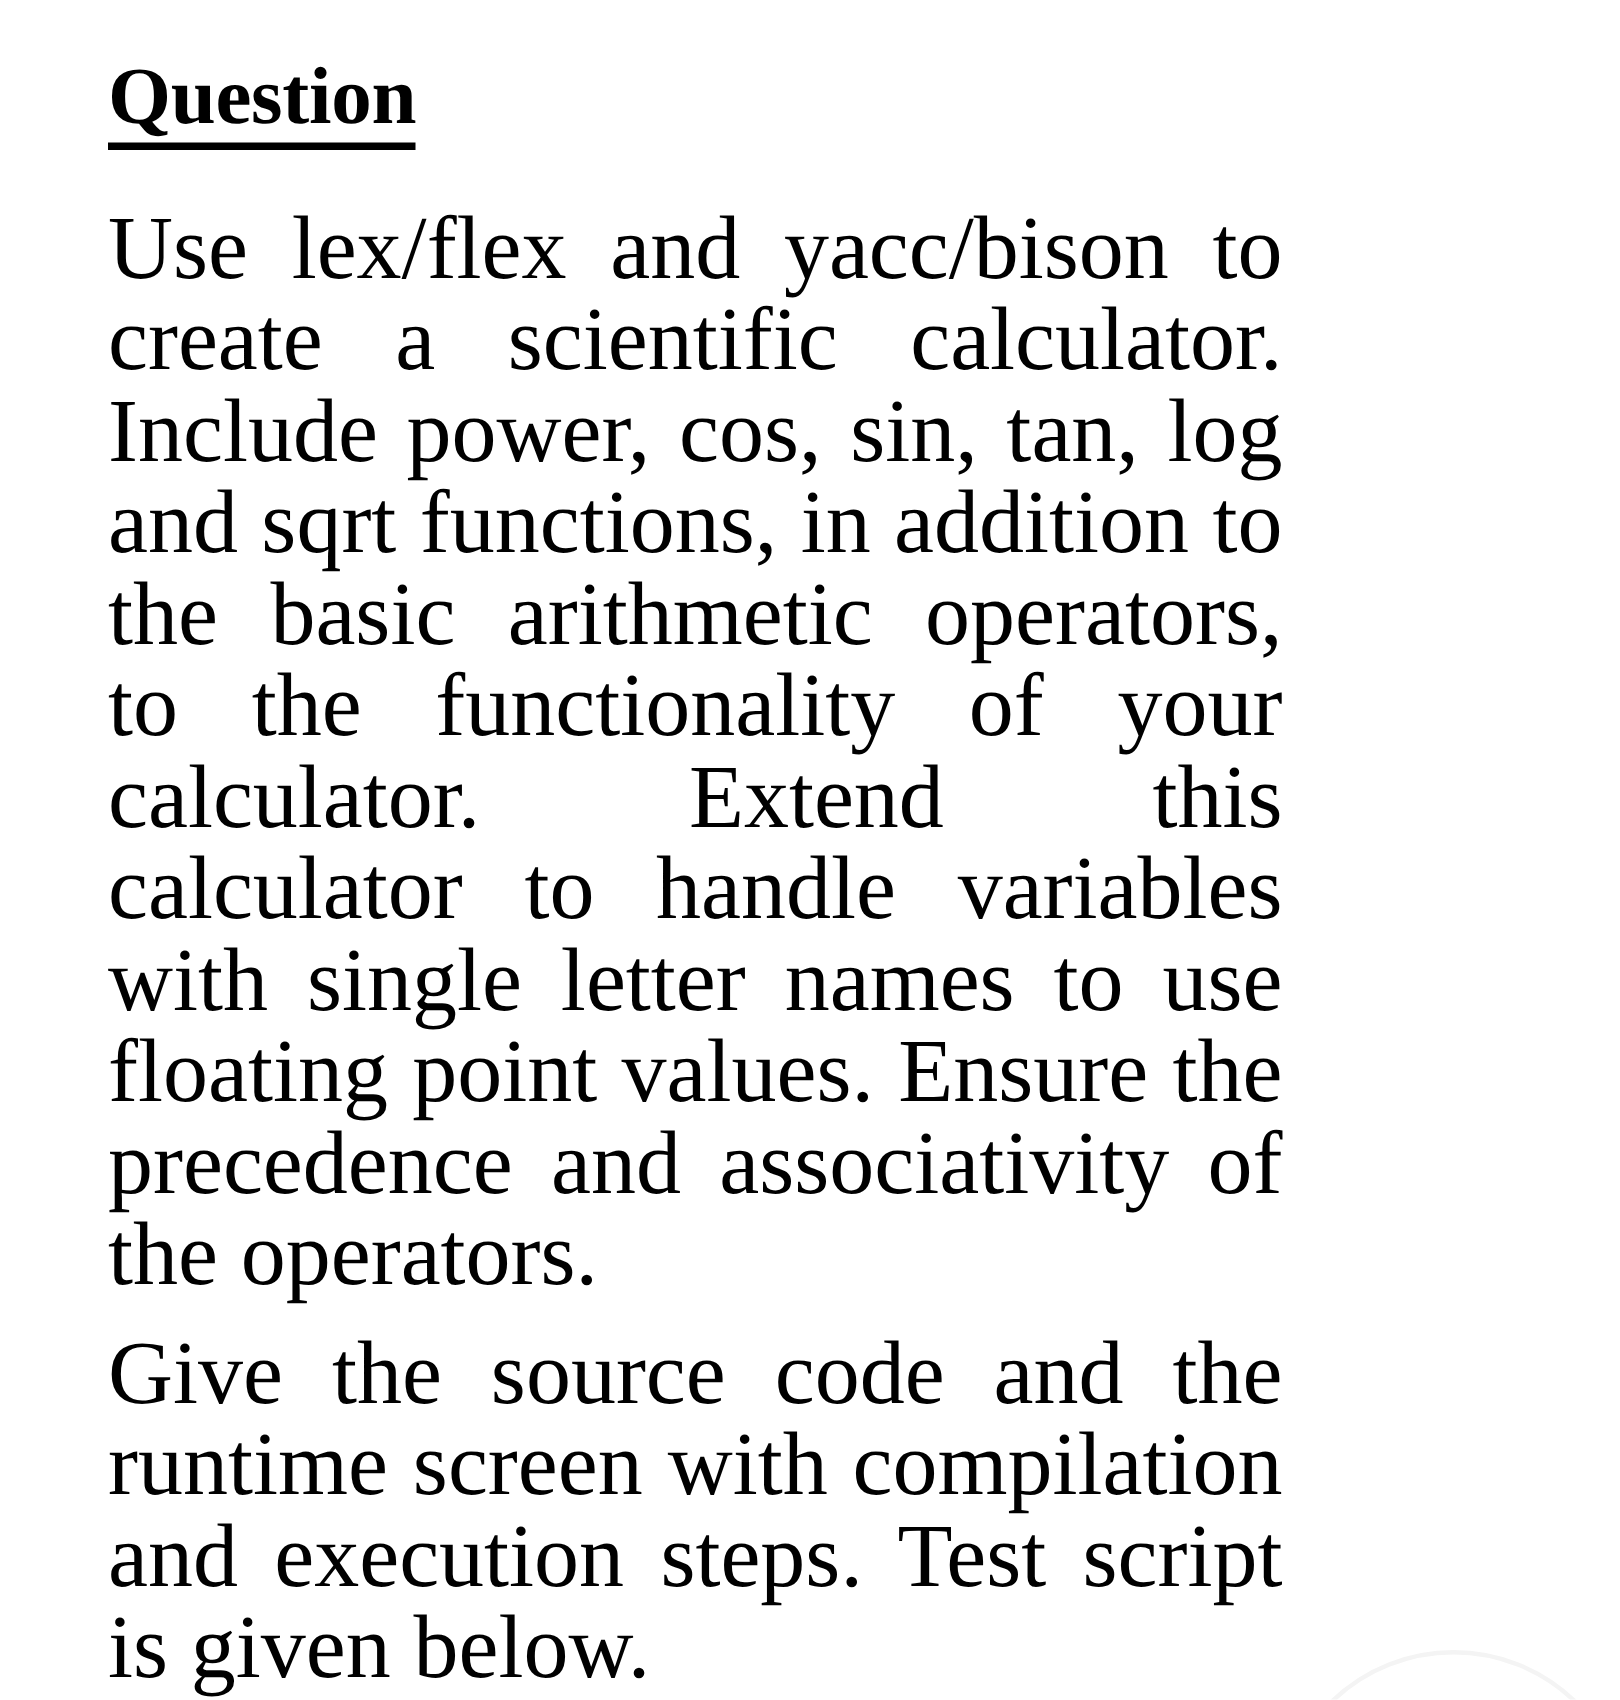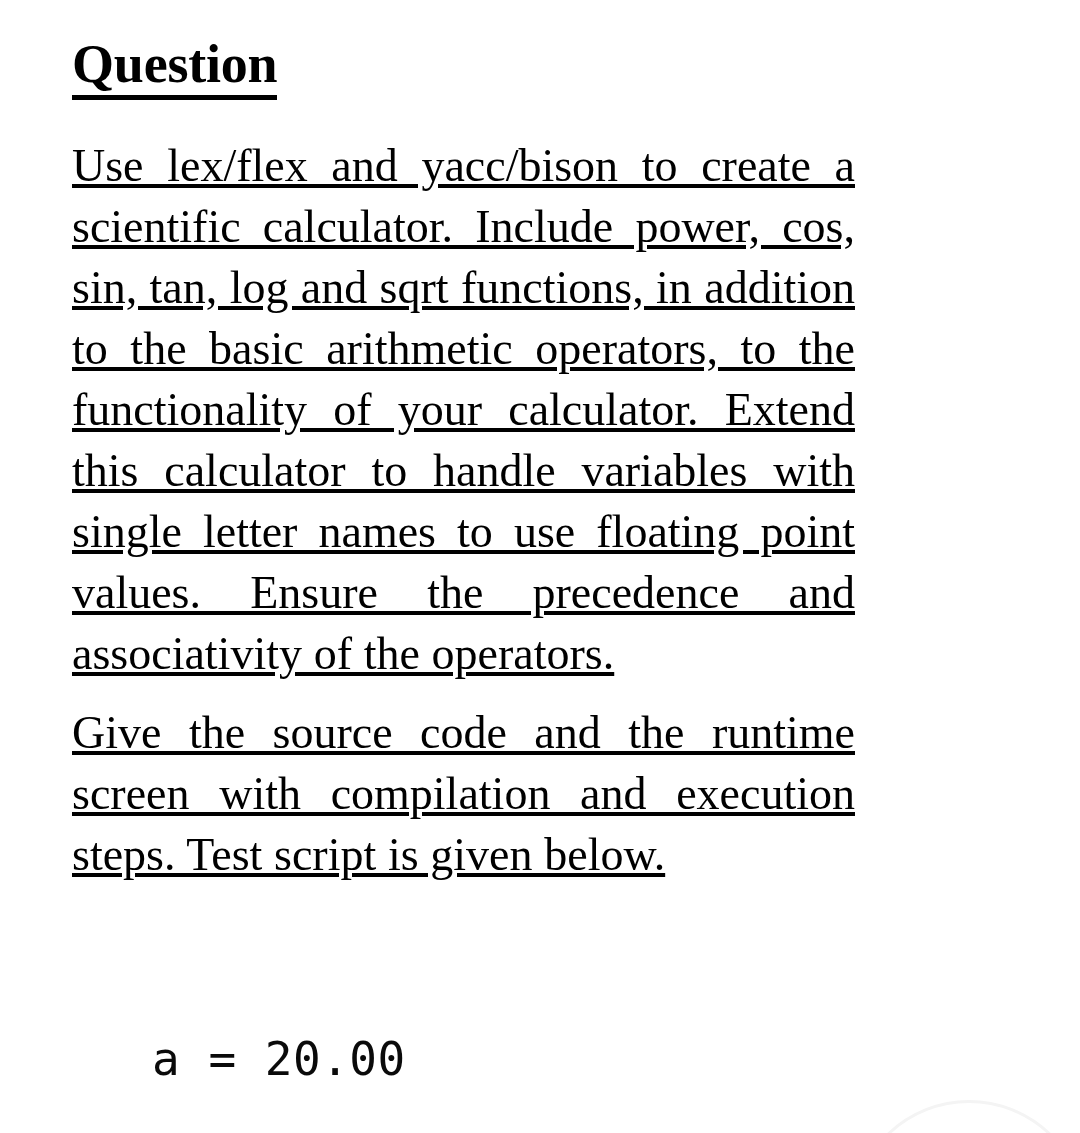--- a/index.html
+++ b/index.html
@@ -39,27 +39,26 @@
     position: absolute;
     left: 0;
     right: 0;
     bottom: -7px;
     height: 5px;
     background: #000000;
   }
   .body-text {
     margin: 0;
     font-family: "Liberation Serif", "DejaVu Serif", serif;
-    font-size: 46px;
+    font-size: 60px;
     line-height: 61px;
     text-align: justify;
     text-justify: inter-word;
     word-spacing: 0.2px;
     hyphens: none;
-    text-decoration: underline;
   }
   .p1 { margin-top: 42px; }
   .p2 { margin-top: 18px; }
   .code-block {
     margin: 22px 0 0 0;
     padding: 0 0 0 80px;
     font-family: "DejaVu Sans Mono", "Liberation Mono", monospace;
     font-size: 46px;
     line-height: 61px;
     white-space: pre;

